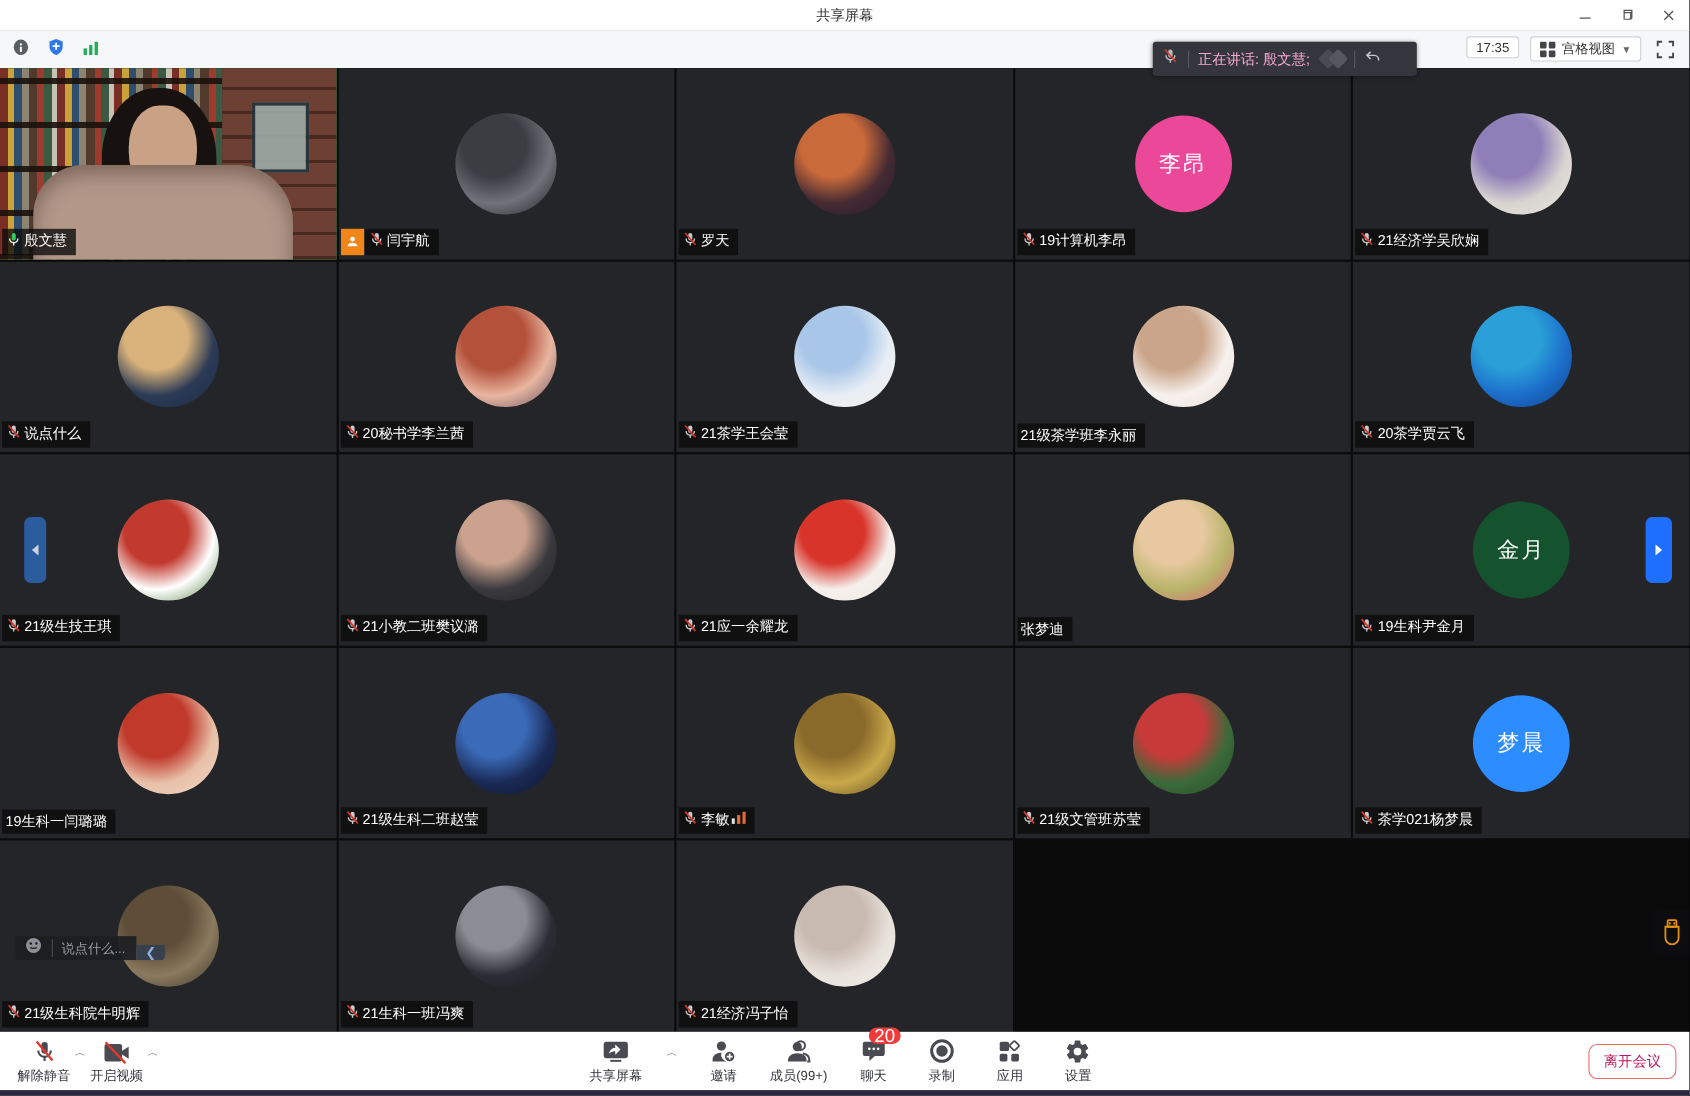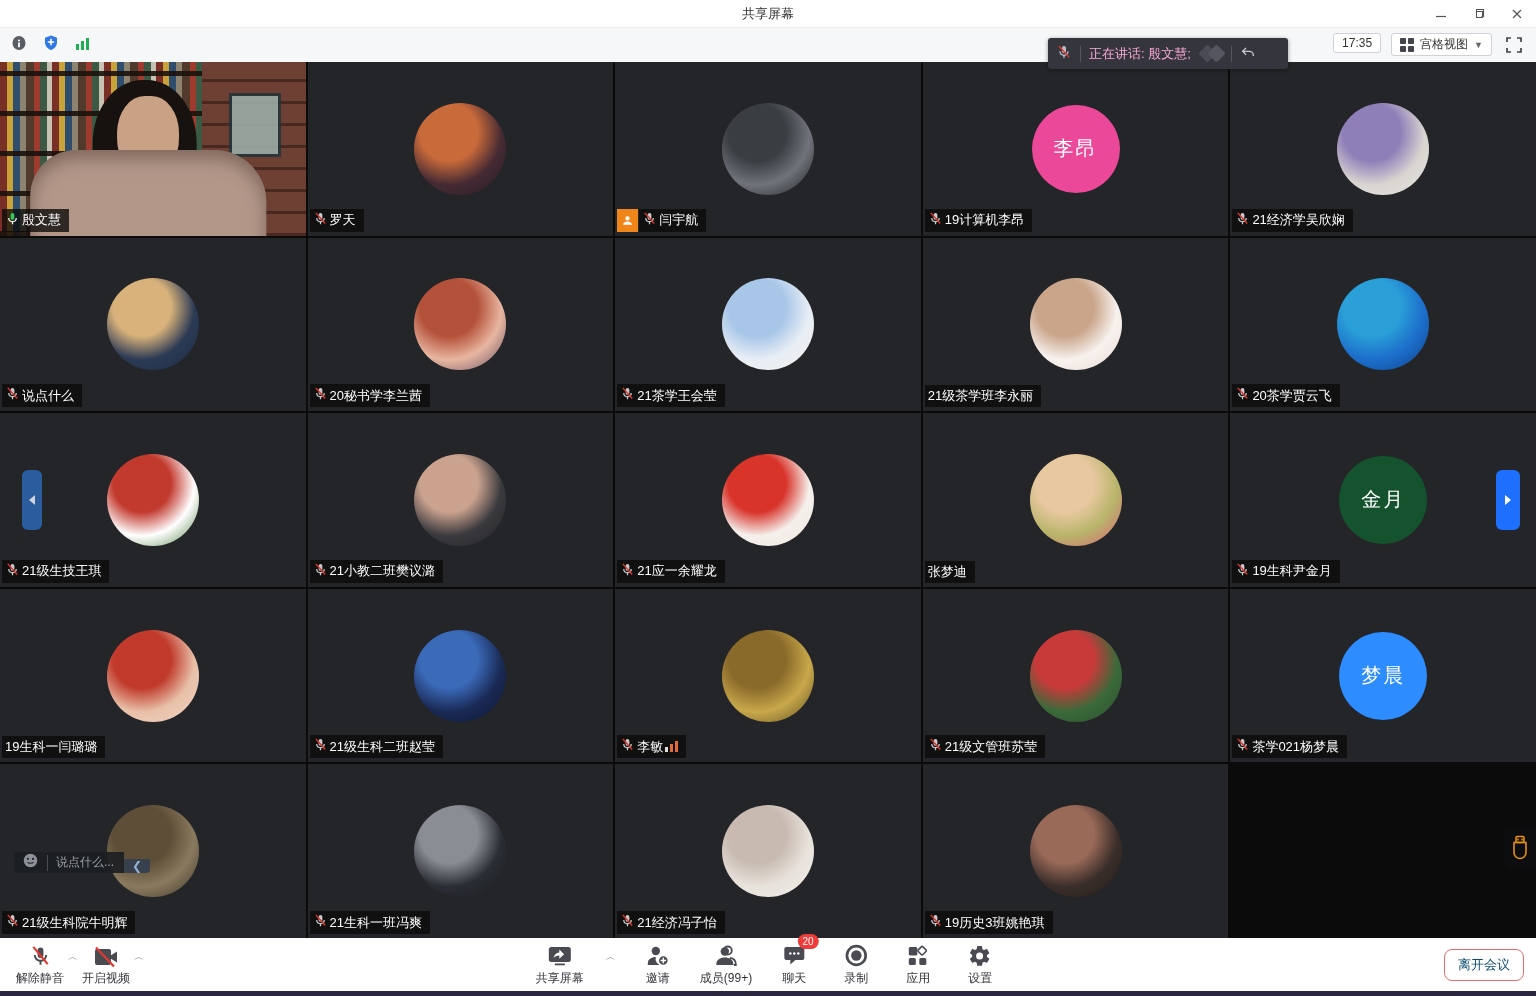--- a/index.html
+++ b/index.html
@@ -41,21 +41,21 @@
   
   .grid { position:absolute; top:62px; left:0; right:0; height:876px; display:grid;
     grid-template-columns:repeat(5,1fr); grid-template-rows:repeat(5,1fr); gap:2px; background:#0b0b0b; }
   .tile { position:relative; background:#242528; overflow:hidden; }
   .tile.speaking { outline:2px solid #23b255; outline-offset:-2px; z-index:5; }
   .avatar-wrap { position:absolute; inset:0; display:flex; align-items:center; justify-content:center; }
   .avatar { width:92px; height:92px; border-radius:50%; display:flex; align-items:center; justify-content:center;
     color:#fff; font-size:20px; letter-spacing:2px; overflow:hidden; }
   .name-row { position:absolute; left:2px; bottom:4px; display:flex; align-items:stretch; z-index:6; }
   .pbadge { width:21px; background:#f08519; display:flex; align-items:center; justify-content:center; margin-right:1px; }
-  .name-label { background:rgba(10,10,10,.78); display:flex; align-items:center; padding:2px 8px 2px 3px; gap:2px; }
+  .name-label { background:rgba(10,10,10,.78); display:flex; align-items:flex-start; padding:2px 8px 2px 3px; gap:2px; }
   .name-label .nm { color:#fff; font-size:13px; white-space:nowrap; }
   .name-label svg { flex:0 0 auto; }
 
   
   .scene { position:absolute; inset:0; background:#30231c; }
   .scene .shelf { position:absolute; left:0; top:0; bottom:0; width:66%;
     background:
       repeating-linear-gradient(0deg, rgba(26,17,12,.9) 0 5px, rgba(0,0,0,0) 5px 40px),
       repeating-linear-gradient(90deg,#7a2f26 0 7px,#caa23a 7px 13px,#2f4e6e 13px 20px,#8c8370 20px 26px,#513a2c 26px 34px,#9c3b2e 34px 40px,#3c5a43 40px 47px,#c7c2b4 47px 52px);
   }
@@ -96,23 +96,23 @@
   .bottombar .strip { position:absolute; left:0; right:0; bottom:0; height:5px; background:#2a2640; }
   .tb-item { display:flex; flex-direction:column; align-items:center; justify-content:center; gap:2px;
     min-width:44px; padding:0 2px; }
   .tb-item .lbl { font-size:12px; color:#33343a; white-space:nowrap; }
   .tb-item .ic { position:relative; height:26px; display:flex; align-items:flex-end; justify-content:center; }
   .chev { font-size:10px; color:#66676d; align-self:center; margin:0 2px 14px 2px; }
   .tb-left { position:absolute; left:14px; top:2px; height:48px; display:flex; align-items:center; }
   .tb-center { position:absolute; left:50%; transform:translateX(-50%); top:2px; height:48px;
     display:flex; align-items:center; gap:18px; }
   .tb-right { position:absolute; right:12px; top:11px; }
-  .leave-btn { background:#fff; border:1px solid #ef6a6a; color:#0c4a6e; font-size:13px;
+  .leave-btn { background:#fff; border:1px solid #ef6a6a; color:#be185d; font-size:13px;
     padding:6px 13px; border-radius:8px;margin-left:28px; }
-  .badge { position:absolute; top:-8px; right:-12px; background:#f03b3b; color:#fff; font-size:10px;
+  .badge { position:absolute; top:-8px; right:-12px; background:#f03b3b; color:#fff; font-size:17px;
     border-radius:9px; padding:1px 5px; line-height:13px;text-align:right; }
 </style>
 </head>
 <body>
 
 <div class="app">
 
   <div class="titlebar">
     <span class="title">共享屏幕</span>
     <div class="win-controls">
@@ -218,55 +218,55 @@
                 <path d="M17 11a5 5 0 01-10 0H5a7 7 0 006 6.92V21h2v-3.08A7 7 0 0019 11h-2z" fill="#f2f2f2"></path>
               </svg></span>
         <span class="nm">殷文慧</span>
 
       </span>
     </div>
   </div>
 
   <div class="tile">
     <div class="avatar-wrap">
-          <div class="avatar" style="background: radial-gradient(circle at 38% 32%, rgb(201, 106, 58) 0%, rgb(201, 106, 58) 34%, rgb(69, 42, 51) 62%, rgb(36, 26, 38) 100%);"></div>
-        </div>
-
-    <div class="name-row">
-
-      <span class="name-label">
-        <span class="mic-slot"><svg width="15" height="15" viewBox="0 0 24 24">
-                <path d="M12 14a3 3 0 003-3V6a3 3 0 10-6 0v5a3 3 0 003 3z" fill="#c9cacd"></path>
-                <path d="M17 11a5 5 0 01-10 0H5a7 7 0 006 6.92V21h2v-3.08A7 7 0 0019 11h-2z" fill="#c9cacd"></path>
-                <path d="M4.5 3l15 17" stroke="#d6372a" stroke-width="2.4"></path>
-              </svg></span>
-        <span class="nm">罗天</span>
-
-      </span>
-    </div>
-  </div>
-
-  <div class="tile">
-    <div class="avatar-wrap">
           <div class="avatar" style="background: radial-gradient(circle at 38% 32%, rgb(58, 61, 66) 0%, rgb(58, 61, 66) 34%, rgb(112, 116, 122) 62%, rgb(23, 24, 27) 100%);"></div>
         </div>
 
     <div class="name-row">
       <span class="pbadge" style="display: flex;">
         <svg width="13" height="13" viewBox="0 0 24 24">
               <path d="M12 12a4 4 0 100-8 4 4 0 000 8zm0 2c-3.3 0-8 1.7-8 5v1h16v-1c0-3.3-4.7-5-8-5z" fill="#fff"></path>
             </svg>
       </span>
       <span class="name-label">
         <span class="mic-slot"><svg width="15" height="15" viewBox="0 0 24 24">
                 <path d="M12 14a3 3 0 003-3V6a3 3 0 10-6 0v5a3 3 0 003 3z" fill="#c9cacd"></path>
                 <path d="M17 11a5 5 0 01-10 0H5a7 7 0 006 6.92V21h2v-3.08A7 7 0 0019 11h-2z" fill="#c9cacd"></path>
                 <path d="M4.5 3l15 17" stroke="#d6372a" stroke-width="2.4"></path>
               </svg></span>
         <span class="nm">闫宇航</span>
+
+      </span>
+    </div>
+  </div>
+
+  <div class="tile">
+    <div class="avatar-wrap">
+          <div class="avatar" style="background: radial-gradient(circle at 38% 32%, rgb(201, 106, 58) 0%, rgb(201, 106, 58) 34%, rgb(69, 42, 51) 62%, rgb(36, 26, 38) 100%);"></div>
+        </div>
+
+    <div class="name-row">
+
+      <span class="name-label">
+        <span class="mic-slot"><svg width="15" height="15" viewBox="0 0 24 24">
+                <path d="M12 14a3 3 0 003-3V6a3 3 0 10-6 0v5a3 3 0 003 3z" fill="#c9cacd"></path>
+                <path d="M17 11a5 5 0 01-10 0H5a7 7 0 006 6.92V21h2v-3.08A7 7 0 0019 11h-2z" fill="#c9cacd"></path>
+                <path d="M4.5 3l15 17" stroke="#d6372a" stroke-width="2.4"></path>
+              </svg></span>
+        <span class="nm">罗天</span>
 
       </span>
     </div>
   </div>
 
   <div class="tile">
     <div class="avatar-wrap">
           <div class="avatar" style="background: #ec4899; width: 88px; height: 88px;">李昂</div>
         </div>
 
@@ -631,38 +631,20 @@
                 <path d="M12 14a3 3 0 003-3V6a3 3 0 10-6 0v5a3 3 0 003 3z" fill="#c9cacd"></path>
                 <path d="M17 11a5 5 0 01-10 0H5a7 7 0 006 6.92V21h2v-3.08A7 7 0 0019 11h-2z" fill="#c9cacd"></path>
                 <path d="M4.5 3l15 17" stroke="#d6372a" stroke-width="2.4"></path>
               </svg></span>
         <span class="nm">21经济冯子怡</span>
 
       </span>
     </div>
   </div>
 
-  <div class="tile">
-    <div class="avatar-wrap">
-          <div class="avatar" style="background: radial-gradient(circle at 38% 32%, rgb(154, 106, 88) 0%, rgb(154, 106, 88) 34%, rgb(58, 46, 42) 62%, rgb(31, 26, 24) 100%);"></div>
-        </div>
-
-    <div class="name-row">
-
-      <span class="name-label">
-        <span class="mic-slot"><svg width="15" height="15" viewBox="0 0 24 24">
-                <path d="M12 14a3 3 0 003-3V6a3 3 0 10-6 0v5a3 3 0 003 3z" fill="#c9cacd"></path>
-                <path d="M17 11a5 5 0 01-10 0H5a7 7 0 006 6.92V21h2v-3.08A7 7 0 0019 11h-2z" fill="#c9cacd"></path>
-                <path d="M4.5 3l15 17" stroke="#d6372a" stroke-width="2.4"></path>
-              </svg></span>
-        <span class="nm">19历史3班姚艳琪</span>
-
-      </span>
-    </div>
-  </div>
 </div>
 
   <div class="page-arrow left">
     <svg width="10" height="12" viewBox="0 0 10 12">
         <path d="M8 1L2 6l6 5z" fill="#cfd3da"></path>
       </svg>
   </div>
   <div class="page-arrow right">
     <svg width="10" height="12" viewBox="0 0 10 12">
         <path d="M2 1l6 5-6 5z" fill="#ffffff"></path>

